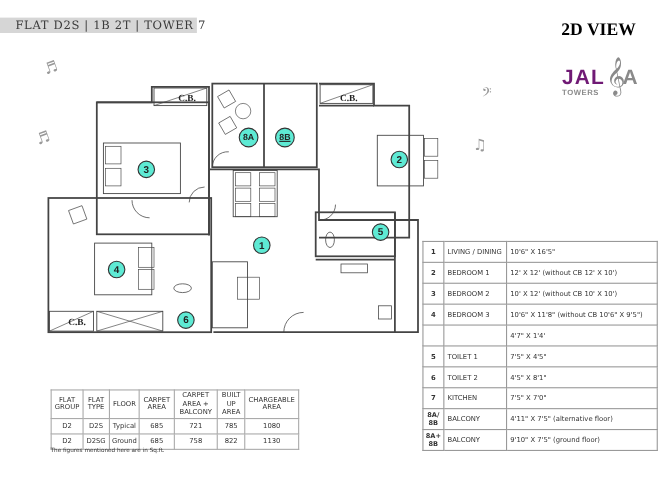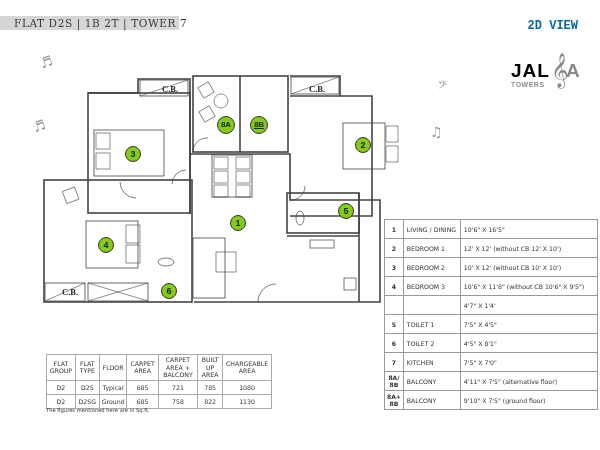--- a/index.html
+++ b/index.html
@@ -1,27 +1,27 @@
 <!DOCTYPE html>
 <html><head>
   <meta charset="utf-8">
   <style>
     html, body { margin:0; padding:0; }
     body { width:600px; height:450px; background:#ffffff; position:relative; overflow:hidden; font-family:"DejaVu Sans", sans-serif; color:#333; }
     .title-bar { position:absolute; left:0; top:16px; width:179px; height:14px; background:#d6d6d6; }
     .title-text { position:absolute; left:14px; top:16px; font-family:"DejaVu Serif", serif; font-size:10.5px; letter-spacing:0.6px; color:#3a3a3a; line-height:14px; white-space:nowrap; }
-    .view-label { position:absolute; right:22px; top:19px; font-family:Liberation Mono, monospace; font-weight:bold; font-size:12px; color:#0369a1; }
+    .view-label { position:absolute; right:22px; top:19px; font-family:Liberation Serif, serif; font-weight:bold; font-size:16px; color:#000000; }
     .logo { position:absolute; left:507px; top:58px; width:78px; height:42px; }
-    .logo .jal { position:absolute; left:4px; top:2px; font-family:"Liberation Sans", sans-serif; font-weight:bold; font-size:19px; color:#000000; letter-spacing:1px; }
+    .logo .jal { position:absolute; left:4px; top:2px; font-family:"Liberation Sans", sans-serif; font-weight:bold; font-size:19px; color:#701a75; letter-spacing:1px; }
     .logo .a { position:absolute; left:59px; top:2px; font-family:"Liberation Sans", sans-serif; font-weight:bold; font-size:19px; color:#8a8a8a; }
     .logo .towers { position:absolute; left:4px; top:23px; font-family:"Liberation Sans", sans-serif; font-weight:bold; font-size:7px; color:#8a8a8a; letter-spacing:0.5px; }
     .logo .clef { position:absolute; left:44px; top:-6px; font-size:30px; color:#8a8a8a; font-family:"DejaVu Sans", sans-serif; }
     .note { position:absolute; color:#999; font-size:14px; font-family:"DejaVu Sans", sans-serif; }
     .plan { position:absolute; left:0; top:0; }
-    .room-num { position:absolute; width:14px; height:14px; border:1.2px solid #333; border-radius:50%; font-size:9px; font-weight:bold; text-align:center; line-height:14px; color:#222; background:#84cc16; font-family:"Liberation Sans", sans-serif; }
+    .room-num { position:absolute; width:14px; height:14px; border:1.2px solid #333; border-radius:50%; font-size:9px; font-weight:bold; text-align:center; line-height:14px; color:#222; background:#5eead4; font-family:"Liberation Sans", sans-serif; }
     .room-num.wide { width:16px; height:16px; line-height:16px; font-size:8px; }
     .cb { position:absolute; font-family:Liberation Serif, serif; font-weight:bold; font-size:8.5px; color:#222; }
     table { border-collapse:collapse; position:absolute; font-family:"DejaVu Sans", sans-serif; }
     .dims { left:384px; top:219px; width:214px; font-size:6.2px; color:#333; }
     .dims td { border:1px solid #999; padding:0 3px; height:18px; vertical-align:middle; }
     .dims td.n { width:10px; text-align:center; font-weight:bold; padding:0 2px; }
     .dims td.r { width:50px; }
     .dims td.n.small { font-size:6px; line-height:7px; }
     .areas { left:46px; top:354px; width:226px; font-size:6.2px; color:#333; text-align:center; }
     .areas td, .areas th { border:1px solid #aaa; padding:1px 2px; font-weight:normal; }

